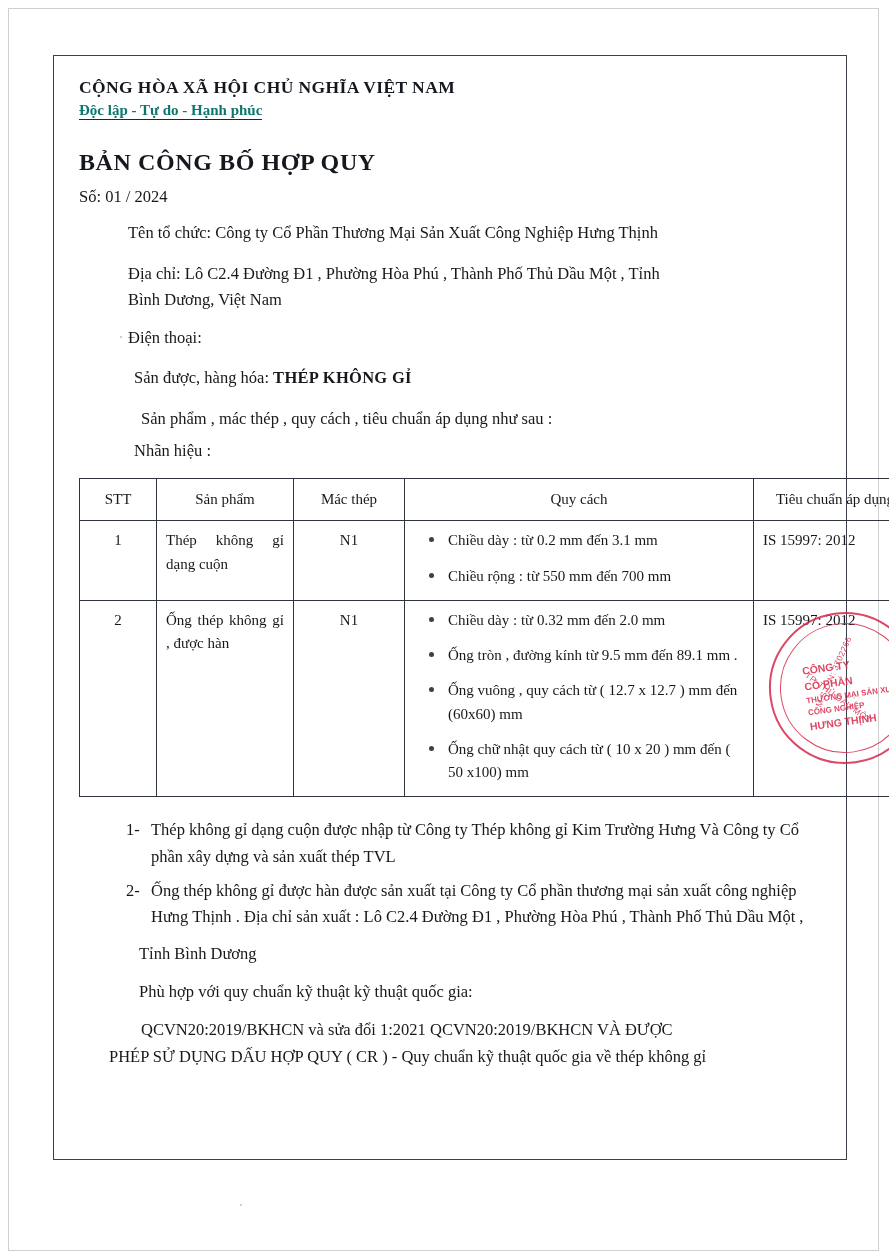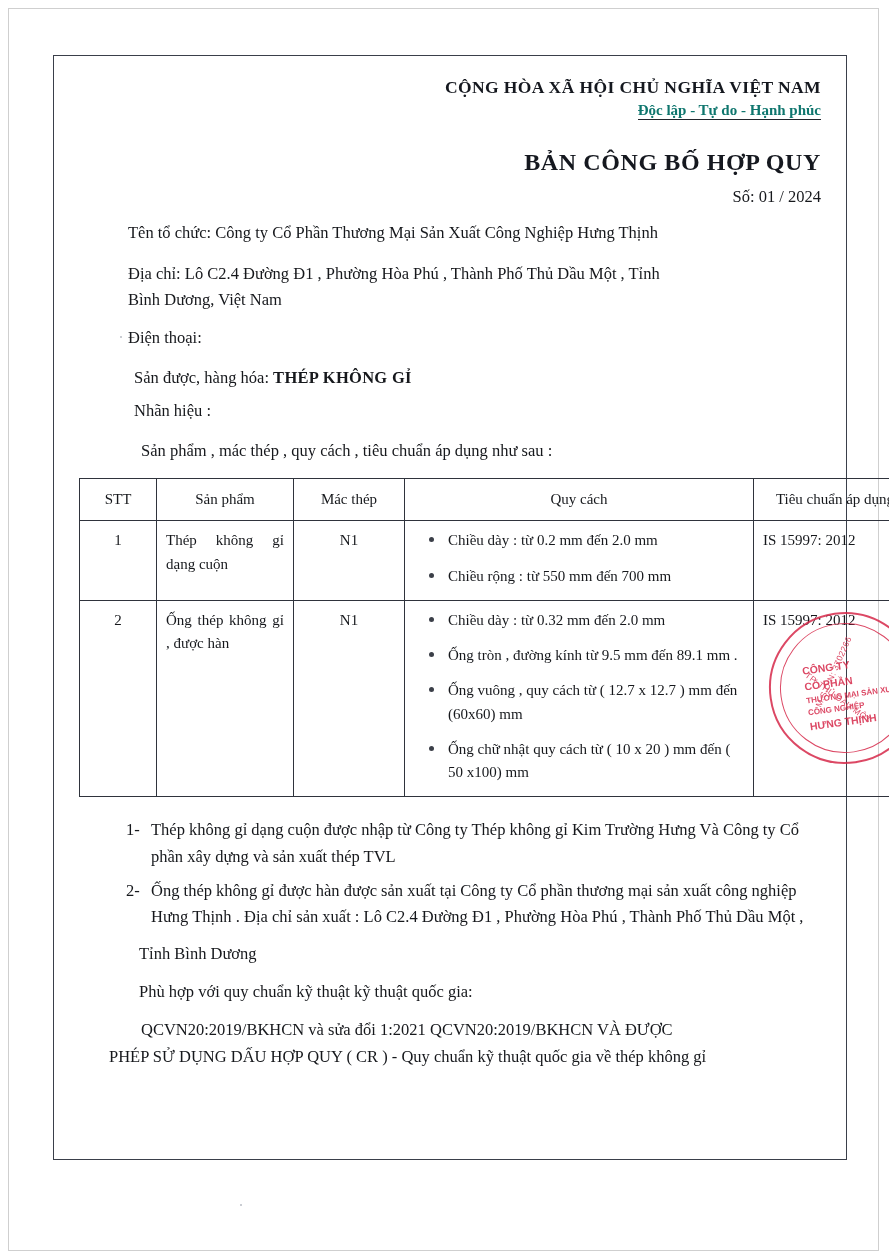--- a/index.html
+++ b/index.html
@@ -41,21 +41,21 @@
   }
   .content {
     position: absolute;
     left: 53px;
     top: 55px;
     width: 794px;
     height: 1105px;
     box-sizing: border-box;
     padding: 14px 26px 0 26px;
   }
-  .center { text-align: right; }
+  .center { text-align: left; }
   .natl-title {
     font-weight: bold;
     font-size: 17.5px;
     letter-spacing: 0.4px;
     margin-top: 8px;
     color: #15181f;
   }
   .natl-sub {
     font-weight: bold;
     font-size: 15px;
@@ -237,42 +237,42 @@
     <div class="para indent1">Tên tổ chức: Công ty Cổ Phần Thương Mại Sản Xuất Công Nghiệp Hưng Thịnh</div>
     <div class="para indent1" style="margin-top:14px;">Địa chỉ: Lô C2.4 Đường Đ1 , Phường Hòa Phú , Thành Phố Thủ Dầu Một , Tỉnh</div>
     <div class="para indent1" style="margin-top:0;">Bình Dương, Việt Nam</div>
 
     <div class="para indent1" style="margin-top:11px;">Điện thoại:</div>
 
     <div class="para indent2" style="margin-top:13px;">
       <span>Sản được, hàng hóa: </span><span class="bold-prod">THÉP KHÔNG GỈ</span>
     </div>
 
+    <div class="para indent3" style="margin-top:14px;">Sản phẩm , mác thép , quy cách , tiêu chuẩn áp dụng như sau :</div>
+
     <div class="para indent2" style="margin-top:6px;">Nhãn hiệu :</div>
-
-    <div class="para indent3" style="margin-top:14px;">Sản phẩm , mác thép , quy cách , tiêu chuẩn áp dụng như sau :</div>
 
     <table class="spec">
       <thead>
         <tr>
           <th class="col-stt">STT</th>
           <th class="col-prod">Sản phẩm</th>
           <th class="col-grade">Mác thép</th>
           <th class="col-spec">Quy cách</th>
           <th class="col-std">Tiêu chuẩn áp dụng</th>
         </tr>
       </thead>
       <tbody>
         <tr>
           <td class="stt">1</td>
           <td class="just">Thép không gỉ dạng cuộn</td>
           <td class="grade">N1</td>
           <td>
             <ul class="bullets">
-              <li>Chiều dày : từ 0.2 mm đến 2.0 mm</li>
+              <li>Chiều dày : từ 0.2 mm đến 3.1 mm</li>
               <li>Chiều rộng : từ 550 mm đến 700 mm</li>
             </ul>
           </td>
           <td>IS 15997: 2012</td>
         </tr>
         <tr>
           <td class="stt">2</td>
           <td class="just">Ống thép không gỉ , được hàn</td>
           <td class="grade">N1</td>
           <td>

